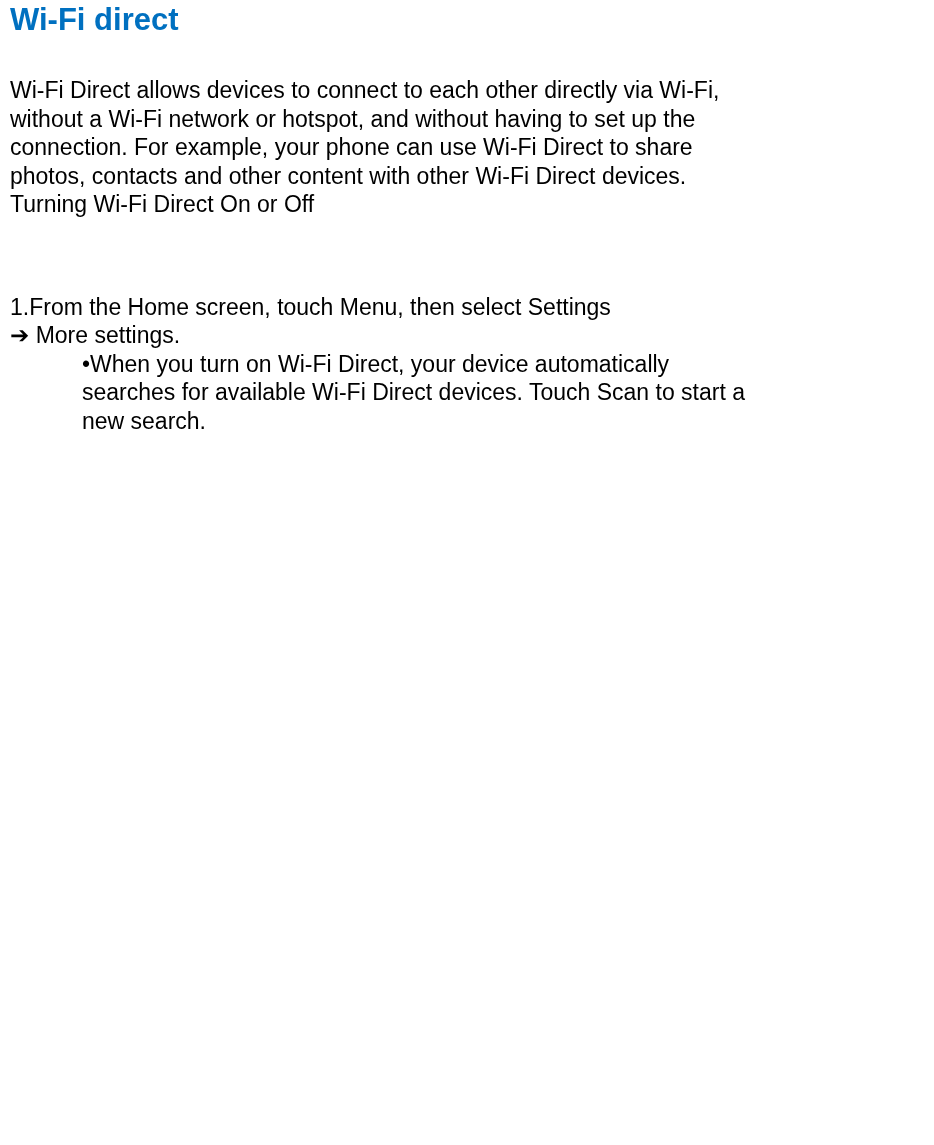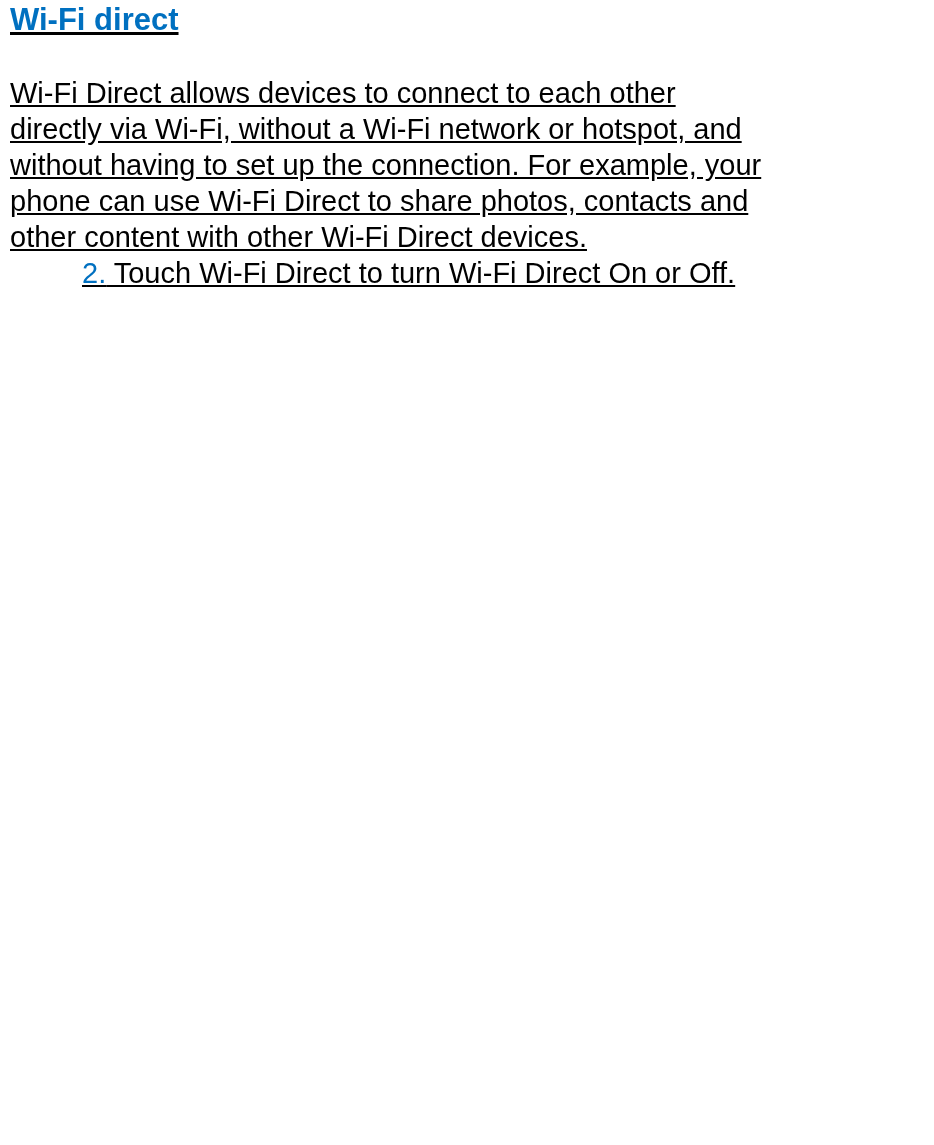--- a/index.html
+++ b/index.html
@@ -7,31 +7,30 @@
     padding: 0;
     width: 934px;
     background: #ffffff;
     font-family: Arial, Helvetica, sans-serif;
     color: #000000;
   }
   .page {
     padding: 0 10px 30px 10px;
     box-sizing: border-box;
     width: 772px;
-    text-decoration: underline;
   }
   .section-title {
     font-size: 31px;
     font-weight: bold;
     color: #0070C0;
     margin: 0 0 38px 0;
     padding-top: 2px;
   }
   .body-text {
-    font-size: 29px;
+    font-size: 23px;
     line-height: 1.24;
     color: #000000;
     margin: 0;
   }
   .indent {
     padding-left: 72px;
   }
   .blue-inline {
     color: #0070C0;
   }
@@ -44,27 +43,29 @@
 </style>
 </head>
 <body>
 
 <div class="page">
 
   <h2 class="section-title">Wi-Fi direct</h2>
 
   <p class="body-text">Wi-Fi Direct allows devices to connect to each other directly via Wi-Fi, without a Wi-Fi network or hotspot, and without having to set up the connection. For example, your phone can use Wi-Fi Direct to share photos, contacts and other content with other Wi-Fi Direct devices.</p>
 
+  <p class="body-text">Turning Wi-Fi Direct On or Off</p>
 
 
-  <div class="body-text indent">
-    <span class="blue-inline">2.</span><span> Touch Wi-Fi Direct    to turn Wi-Fi Direct On or Off.</span>
-  </div>
 
   <div class="spacer-lg"></div>
 
 
+  <div class="body-text">
+    <span>1.From the Home screen, touch    Menu, then select Settings </span><br><span class="arrow">➔</span><span>  More settings.</span>
+  </div>
 
 
+  <p class="body-text indent">•When you turn on Wi-Fi Direct, your device automatically    searches for available Wi-Fi Direct devices. Touch Scan to start a new search.</p>
 
 
 
 </div>
 
 </body></html>

